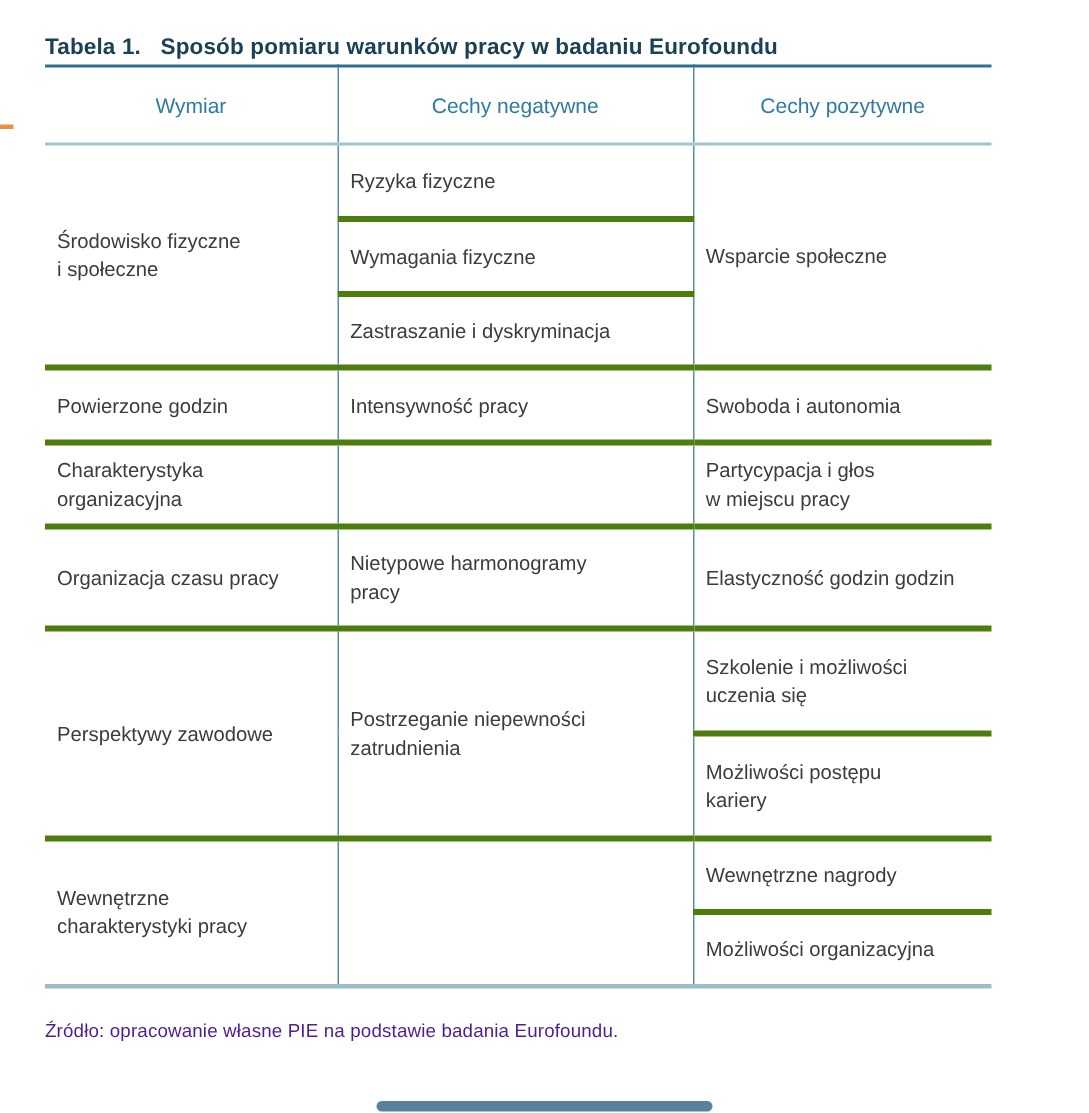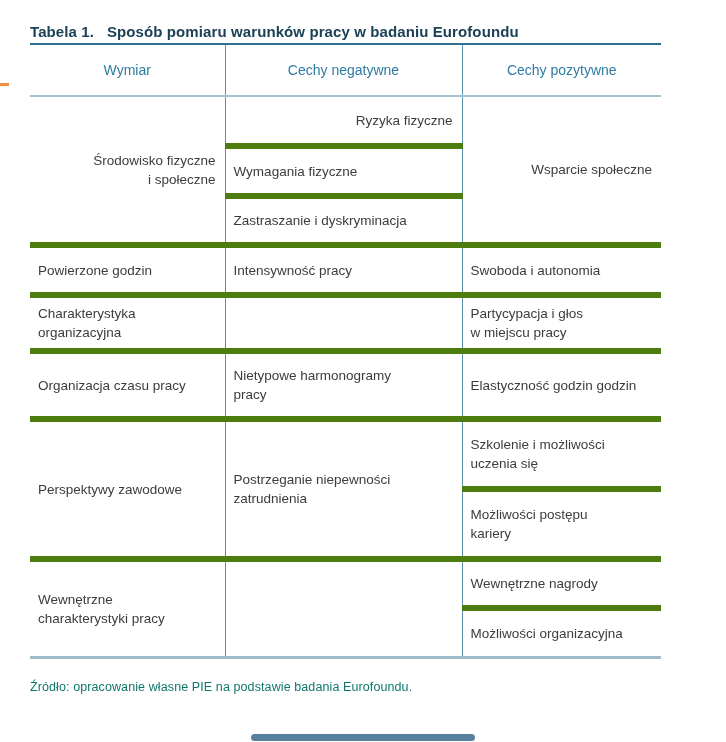--- a/index.html
+++ b/index.html
@@ -29,29 +29,29 @@
   }
   table.grid th {
     font-weight: normal; font-size: 14px; color: #2f7ba3;
     text-align: center; vertical-align: middle;
     border-bottom: 2px solid #a3c2d2; padding: 0;
   }
   table.grid td {
     font-size: 13.5px; color: #3c3c3c; line-height: 19px;
     vertical-align: middle; text-align: left;
     padding: 4px 9px 4px 8px;
-    border-top: 6px solid #4d7c0f;
+    border-top: 4px solid #4d7c0f;
     white-space: pre-line;
   }
   table.grid .bl { border-left: 1.5px solid #5a8fa9; }
-  table.grid tbody tr:first-child td { border-top: none; text-align: right; }
+  table.grid tbody tr:first-child td { border-top: none; }
 
   .source {
     position: absolute; left: 30px; top: 680px; margin: 0;
-    font-size: 12.5px; color: #0f766e; letter-spacing: .1px;
+    font-size: 12.5px; color: #4c1d95; letter-spacing: .1px;
   }
 
   .bottom-bar {
     position: absolute; left: 50%; transform: translateX(-50%);
     bottom: 1px; width: 224px; height: 7px; border-radius: 4px;
     background: #58809f;
   }
 </style>
 </head>
 <body>

